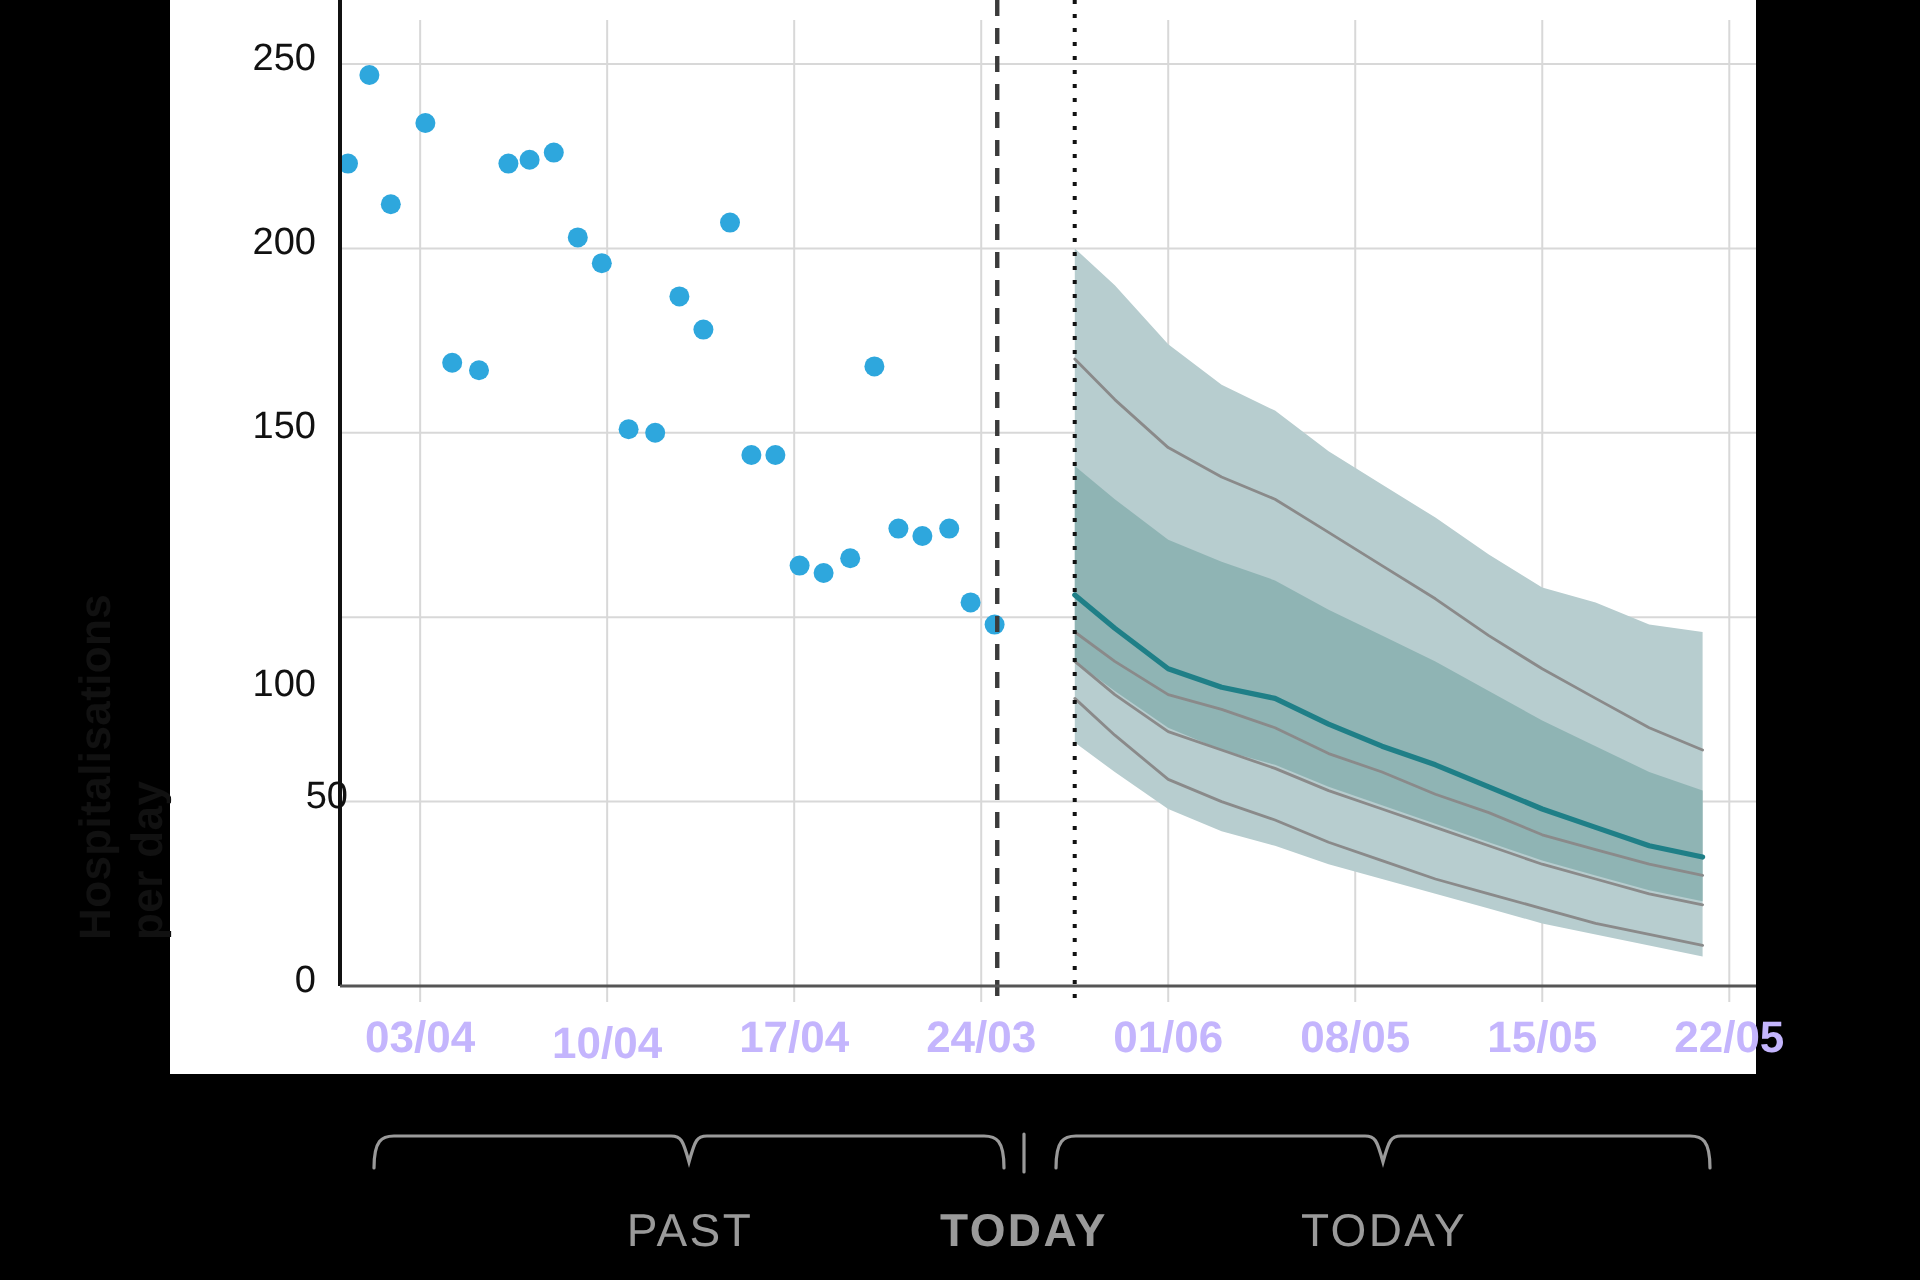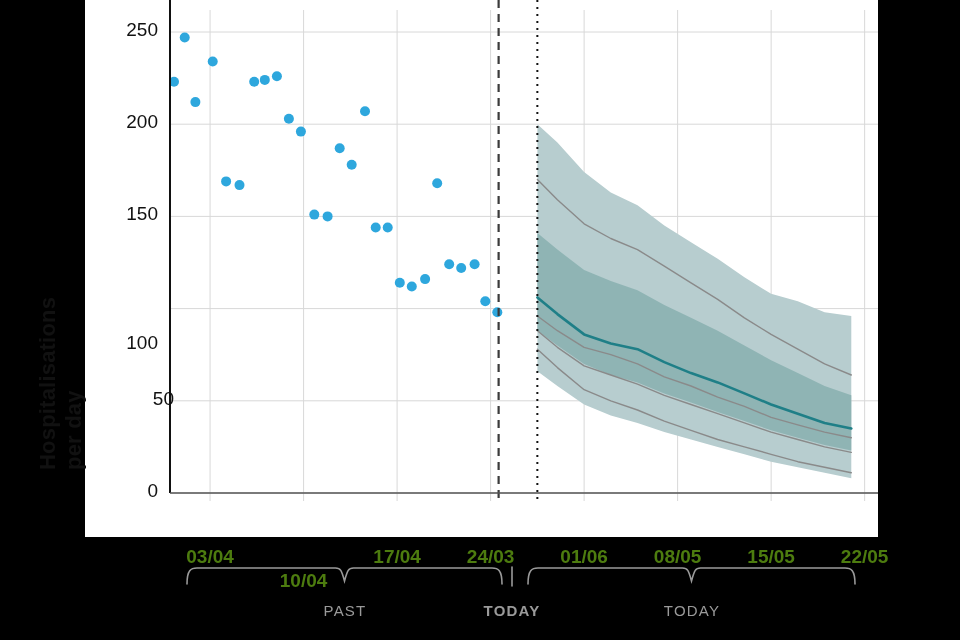--- a/index.html
+++ b/index.html
@@ -13,24 +13,24 @@
   #plotsvg{position:absolute;left:0;top:0;width:960px;height:640px;}
 
   .ylab{position:absolute;left:-3px;top:0;width:210px;
         transform:rotate(-90deg);transform-origin:left top;
         font-size:22px;font-weight:bold;color:#111;letter-spacing:.2px;}
   .ylab-wrap{position:absolute;left:38px;top:470px;}
 
   .ytick{position:absolute;text-align:right;width:60px;
          font-size:19px;font-weight:normal;color:#111;}
   .xtick{position:absolute;text-align:center;width:90px;
-         font-size:19px;font-weight:bold;color:#4d7c0f;margin-top:40px;}
+         font-size:22px;font-weight:bold;color:#c4b5fd;}
 
   .phase{position:absolute;text-align:center;width:180px;
-         font-size:15px;color:#9a9a9a;letter-spacing:1.2px;}
+         font-size:23px;color:#9a9a9a;letter-spacing:1.2px;}
 </style>
 </head>
 <body>
 
 <div id="root">
 
   <div id="panel"></div>
 
   <div class="ylab-wrap">
     <div class="ylab">Hospitalisations per day</div>
@@ -113,21 +113,21 @@
   <div id="ytick-layer">
       <div class="ytick" style="left: 98px; top: 480px;">0</div>
       <div class="ytick" style="left: 114px; top: 387.8px;">50</div>
       <div class="ytick" style="left: 98px; top: 300px; margin-top: 32px;">100</div>
       <div class="ytick" style="left: 98px; top: 203.4px;">150</div>
       <div class="ytick" style="left: 98px; top: 111.2px;">200</div>
       <div class="ytick" style="left: 98px; top: 19px;">250</div>
     </div>
   <div id="xtick-layer">
       <div class="xtick" style="left: 165.075px; top: 506px;">03/04</div>
-      <div class="xtick" style="left: 258.585px; top: 530px;">10/04</div>
+      <div class="xtick" style="left: 258.585px; top: 509px;">10/04</div>
       <div class="xtick" style="left: 352.094px; top: 506px;">17/04</div>
       <div class="xtick" style="left: 445.604px; top: 506px;">24/03</div>
       <div class="xtick" style="left: 539.113px; top: 506px;">01/06</div>
       <div class="xtick" style="left: 632.623px; top: 506px;">08/05</div>
       <div class="xtick" style="left: 726.132px; top: 506px;">15/05</div>
       <div class="xtick" style="left: 819.642px; top: 506px;">22/05</div>
     </div>
   <div id="phase-layer">
       <div class="phase" style="left: 255px; top: 602px; width: 180px;">PAST</div>
       <div class="phase" style="left: 422px; top: 602px; width: 180px; font-weight: bold;">TODAY</div>

